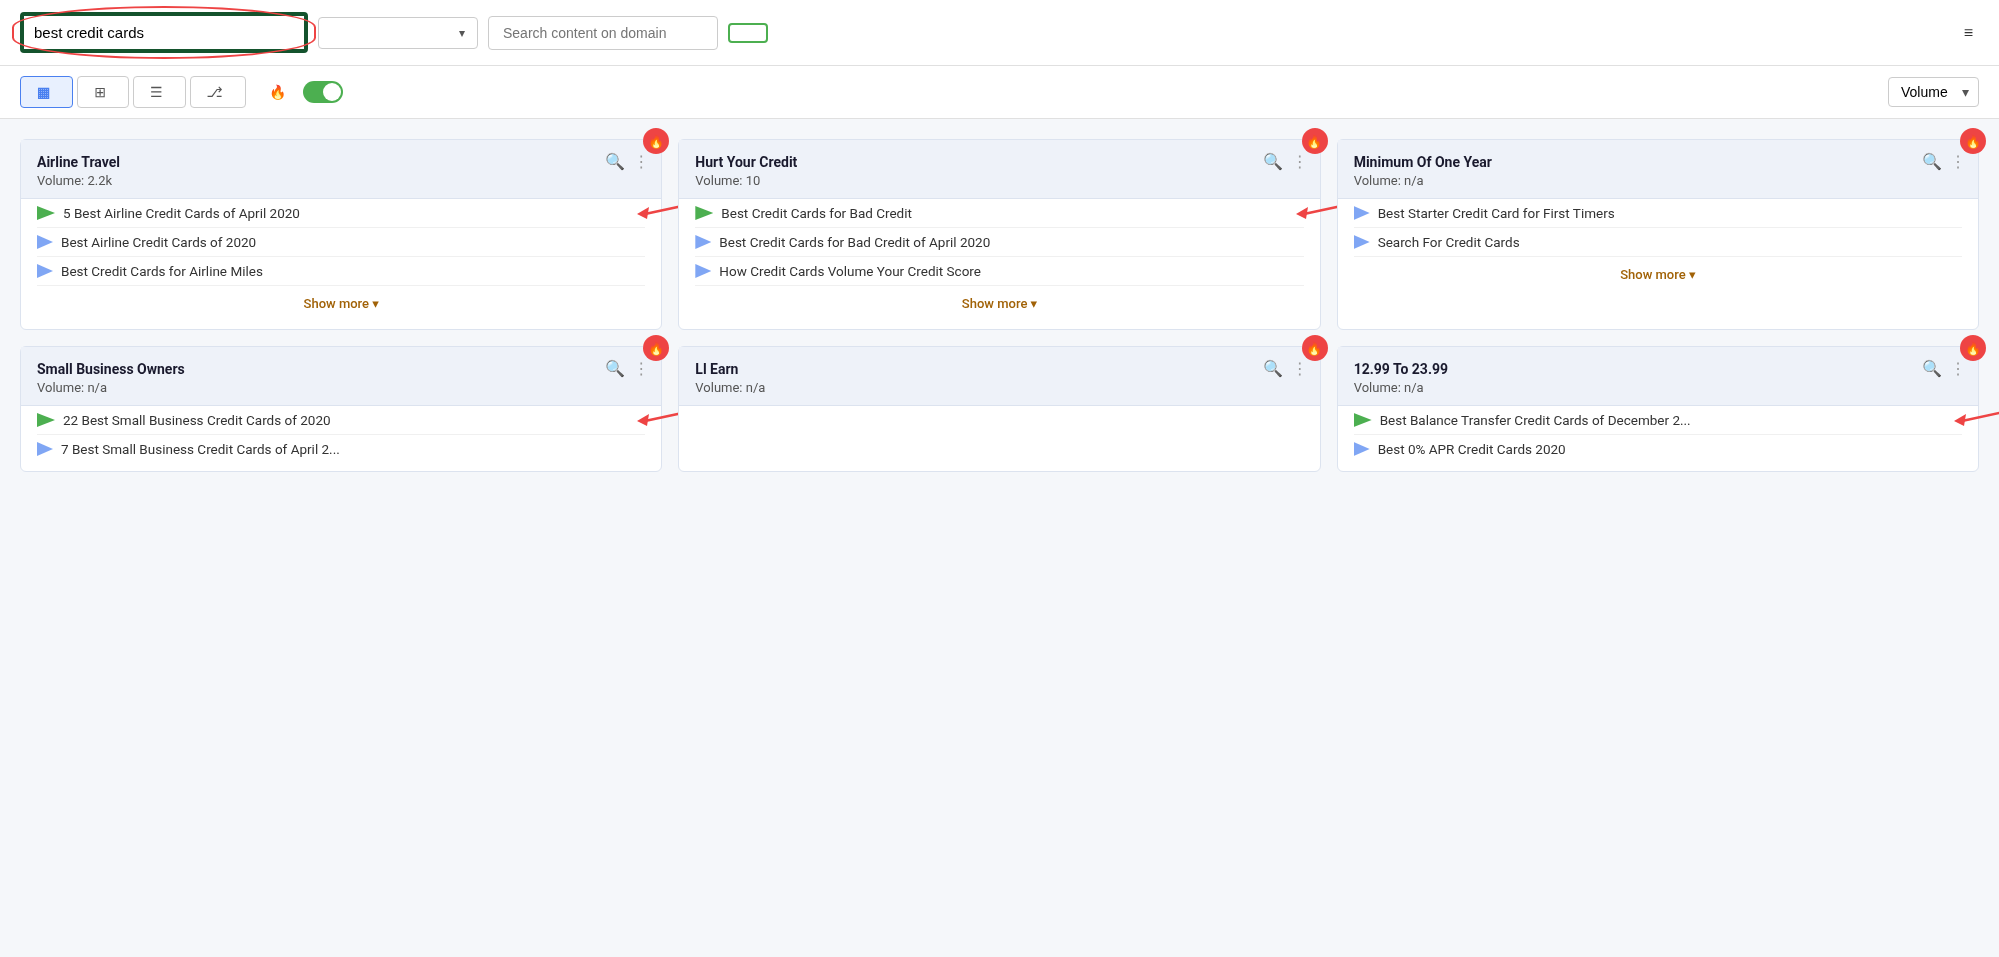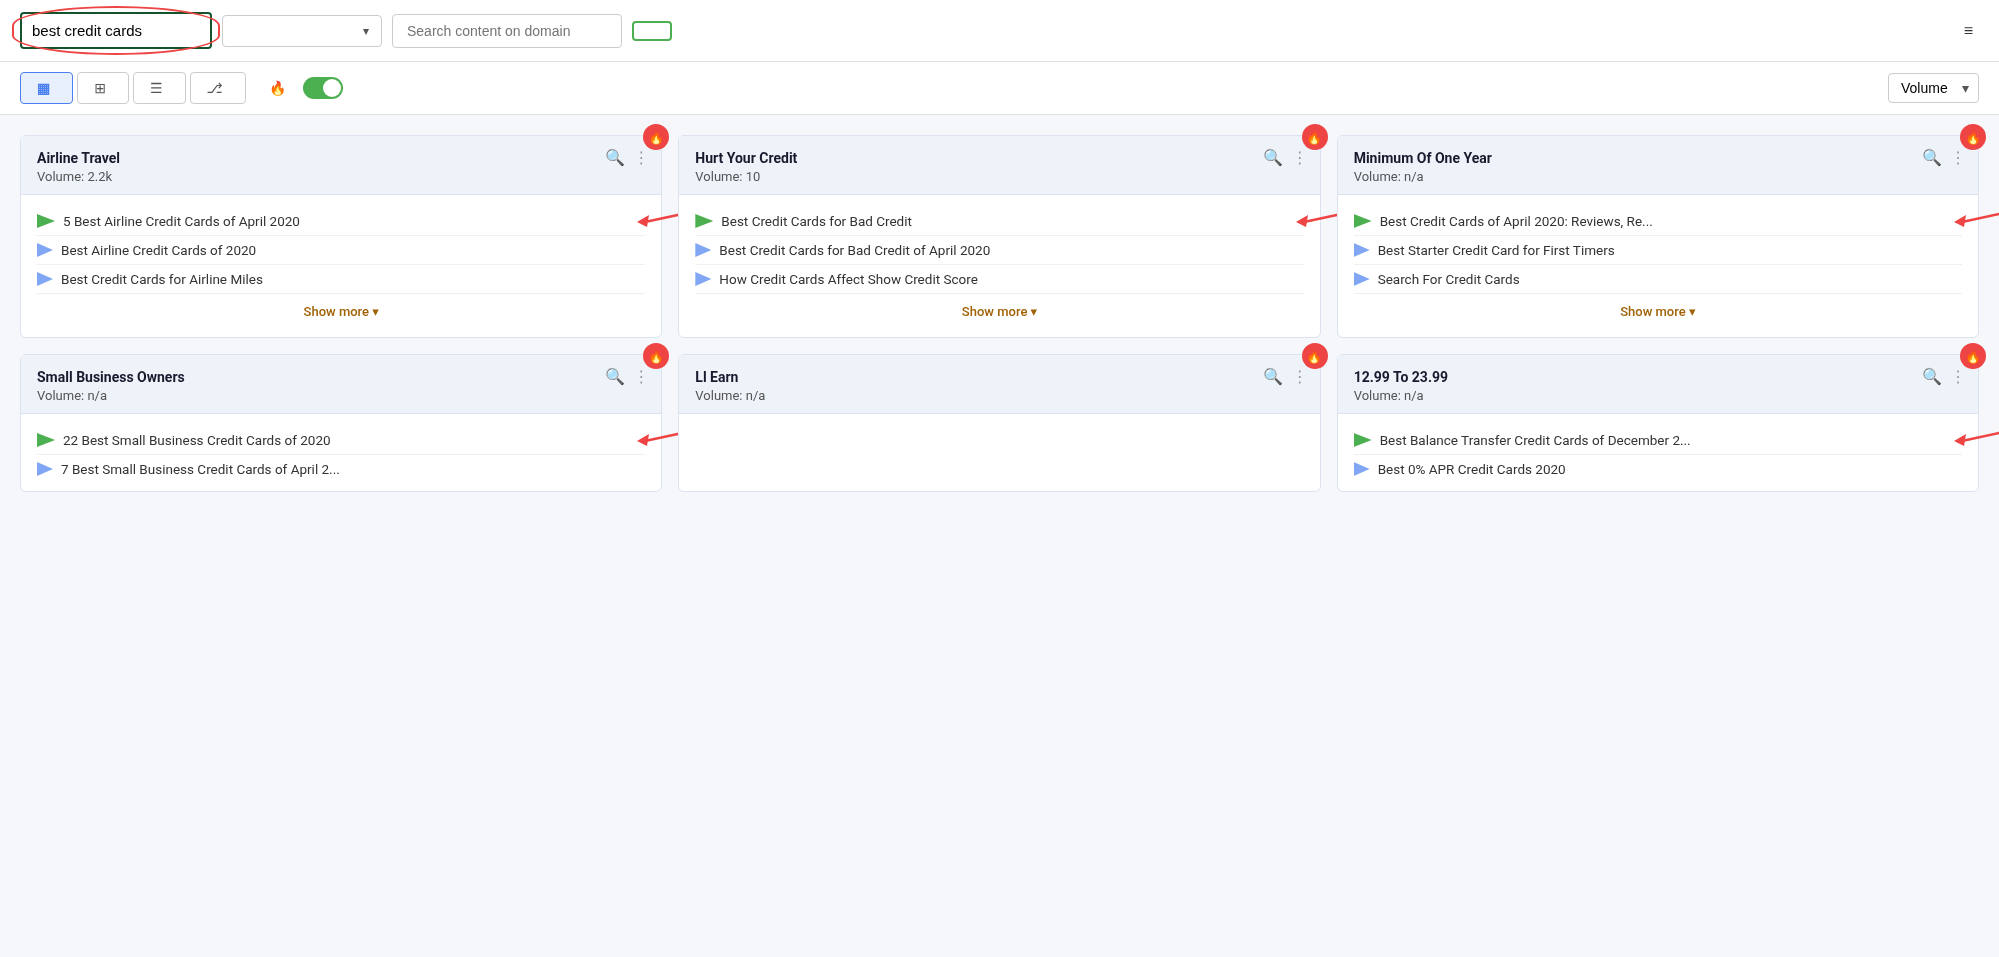--- a/index.html
+++ b/index.html
@@ -13,25 +13,25 @@
       align-items: center;
       gap: 10px;
       border-bottom: 1px solid #e0e0e0;
     }
     .search-wrapper {
       position: relative;
       display: flex;
       align-items: center;
     }
     .search-input-box {
-      border: 2px solid #14532d;
+      border: 4px solid #14532d;
       border-radius: 4px;
       padding: 8px 32px 8px 10px;
       font-size: 15px;
-      width: 192px;
+      width: 288px;
       outline: none;
     }
     .search-clear {
       position: absolute;
       right: 8px;
       cursor: pointer;
       color: #888;
       font-size: 14px;
     }
     
@@ -227,21 +227,21 @@
       height: 26px;
       background: #e44;
       border-radius: 50%;
       display: flex;
       align-items: center;
       justify-content: center;
       color: #fff;
       font-size: 13px;
     }
     .card-body {
-      padding: 12px 16px 8px;
+      padding: 0 16px 8px;
     }
     .card-item {
       display: flex;
       align-items: center;
       gap: 8px;
       padding: 6px 0;
       font-size: 13.5px;
       color: #333;
       border-bottom: 1px solid #f0f0f0;
       position: relative;
@@ -382,44 +382,36 @@
             <line x1="80" y1="10" x2="10" y2="25" stroke="#e44" stroke-width="2.5"></line>
             <polygon points="2,25 14,18 12,30" fill="#e44"></polygon>
           </svg>
         </div>
         <div class="card-item">
           <div class="item-icon-blue"></div>
           <span>Best Credit Cards for Bad Credit of April 2020</span>
         </div>
         <div class="card-item">
           <div class="item-icon-blue"></div>
-          <span>How Credit Cards Affect Show Credit Score</span>
+          <span>How Credit Cards Volume Your Credit Score</span>
         </div>
         <div class="show-more">Show more ▾</div>
       </div>
     </div>
     <div class="card">
       <div class="card-header">
         <div class="card-flame">🔥</div>
         <div class="card-title">Minimum Of One Year</div>
         <div class="card-volume">Volume: n/a</div>
         <div class="card-header-actions">
           <span class="card-action-icon">🔍</span>
           <span class="card-action-icon">⋮</span>
         </div>
       </div>
       <div class="card-body">
-        <div class="card-item">
-          <div class="item-icon-green"></div>
-          <span>Best Credit Cards of April 2020: Reviews, Re...</span>
-          <svg style="position: absolute; right: -80px; top: -10px; width: 90px; height: 40px; pointer-events: none; overflow: visible;">
-            <line x1="80" y1="10" x2="10" y2="25" stroke="#e44" stroke-width="2.5"></line>
-            <polygon points="2,25 14,18 12,30" fill="#e44"></polygon>
-          </svg>
-        </div>
         <div class="card-item">
           <div class="item-icon-blue"></div>
           <span>Best Starter Credit Card for First Timers</span>
         </div>
         <div class="card-item">
           <div class="item-icon-blue"></div>
           <span>Search For Credit Cards</span>
         </div>
         <div class="show-more">Show more ▾</div>
       </div>

